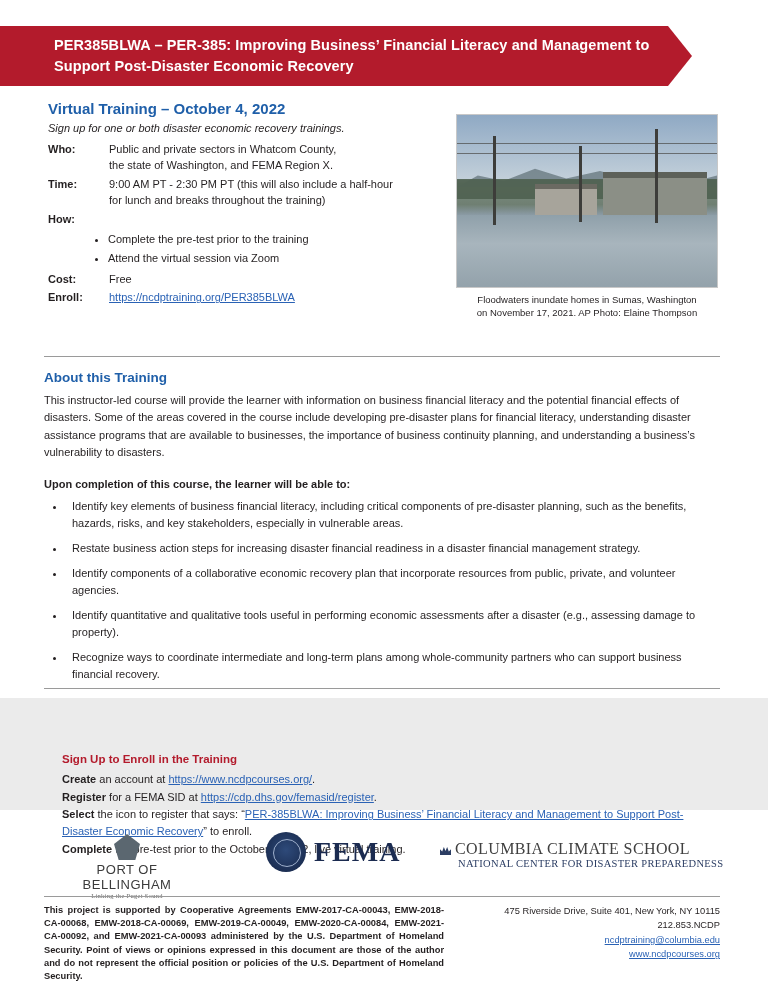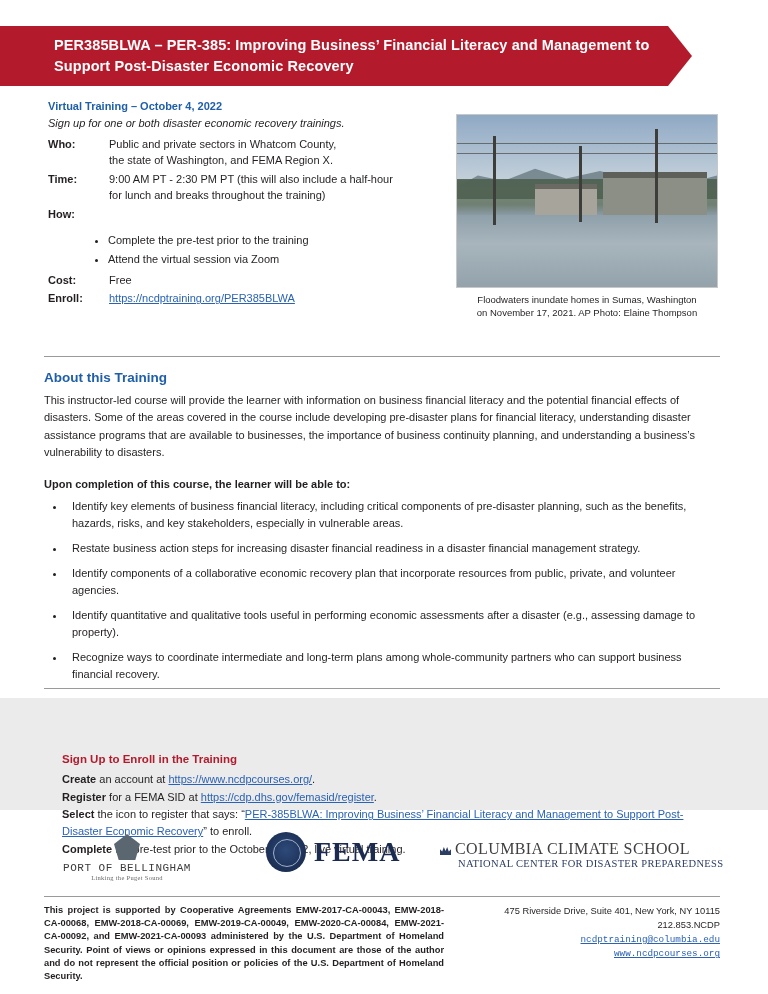--- a/index.html
+++ b/index.html
@@ -62,21 +62,21 @@
 
   
   .info {
     position: absolute;
     left: 48px;
     top: 100px;
     width: 400px;
   }
   .vt-title {
     color: #1f5fa9;
-    font-size: 11px;
+    font-size: 15px;
     font-weight: bold;
     margin: 0 0 5px 0;
   }
   .vt-sub {
     font-style: italic;
     font-size: 11px;
     margin: 0 0 8px 0;
   }
   .kv {
     display: flex;
@@ -94,21 +94,21 @@
     flex: 1;
   }
   .kv .v .cont {
     display: block;
     padding-left: 0;
   }
   .how-label {
     font-weight: bold;
     font-size: 11px;
     margin-top: 4px;
-    margin-bottom: 13px;
+    margin-bottom: 7px;
   }
   ul.how-list {
     margin: 0 0 5px 0;
     padding-left: 60px;
     font-size: 11px;
   }
   ul.how-list li {
     margin-bottom: 4px;
     line-height: 1.4;
   }
@@ -270,22 +270,22 @@
     width: 150px;
     text-align: center;
   }
   .pob-mark {
     width: 26px; height: 26px;
     margin: 0 auto 2px auto;
     background: #5b6770;
     clip-path: polygon(50% 0%, 100% 38%, 82% 100%, 18% 100%, 0% 38%);
   }
   .pob-t1 {
-    font-family: Liberation Mono, monospace;
-    font-size: 11px; letter-spacing: .5px; color: #3b3b3b;
+    font-family: Liberation Sans, sans-serif;
+    font-size: 13px; letter-spacing: .5px; color: #3b3b3b;
   }
   .pob-t2 {
     font-family: "Liberation Serif", serif;
     font-size: 6.5px; letter-spacing: .3px; color: #6a6a6a;
   }
   .logo-fema {
     position: absolute;
     left: 266px;
     top: 6px;
     display: flex;
@@ -358,21 +358,21 @@
   }
   .footer-right {
     position: absolute;
     right: 48px;
     top: 904px;
     width: 290px;
     text-align: right;
     font-size: 9.3px;
     line-height: 1.55;
   }
-  .footer-right .fl { color: #2a62b5; text-decoration: underline; display: block; font-family: Liberation Mono, monospace; }
+  .footer-right .fl { color: #2a62b5; text-decoration: underline; display: block; }
 </style>
 </head>
 <body>
 
 <div class="page">
 
   <div class="banner-wrap">
     <div class="banner">
       <div class="banner-title">PER385BLWA – PER-385: Improving Business’ Financial Literacy and Management to Support Post-Disaster Economic Recovery</div>
     </div>

